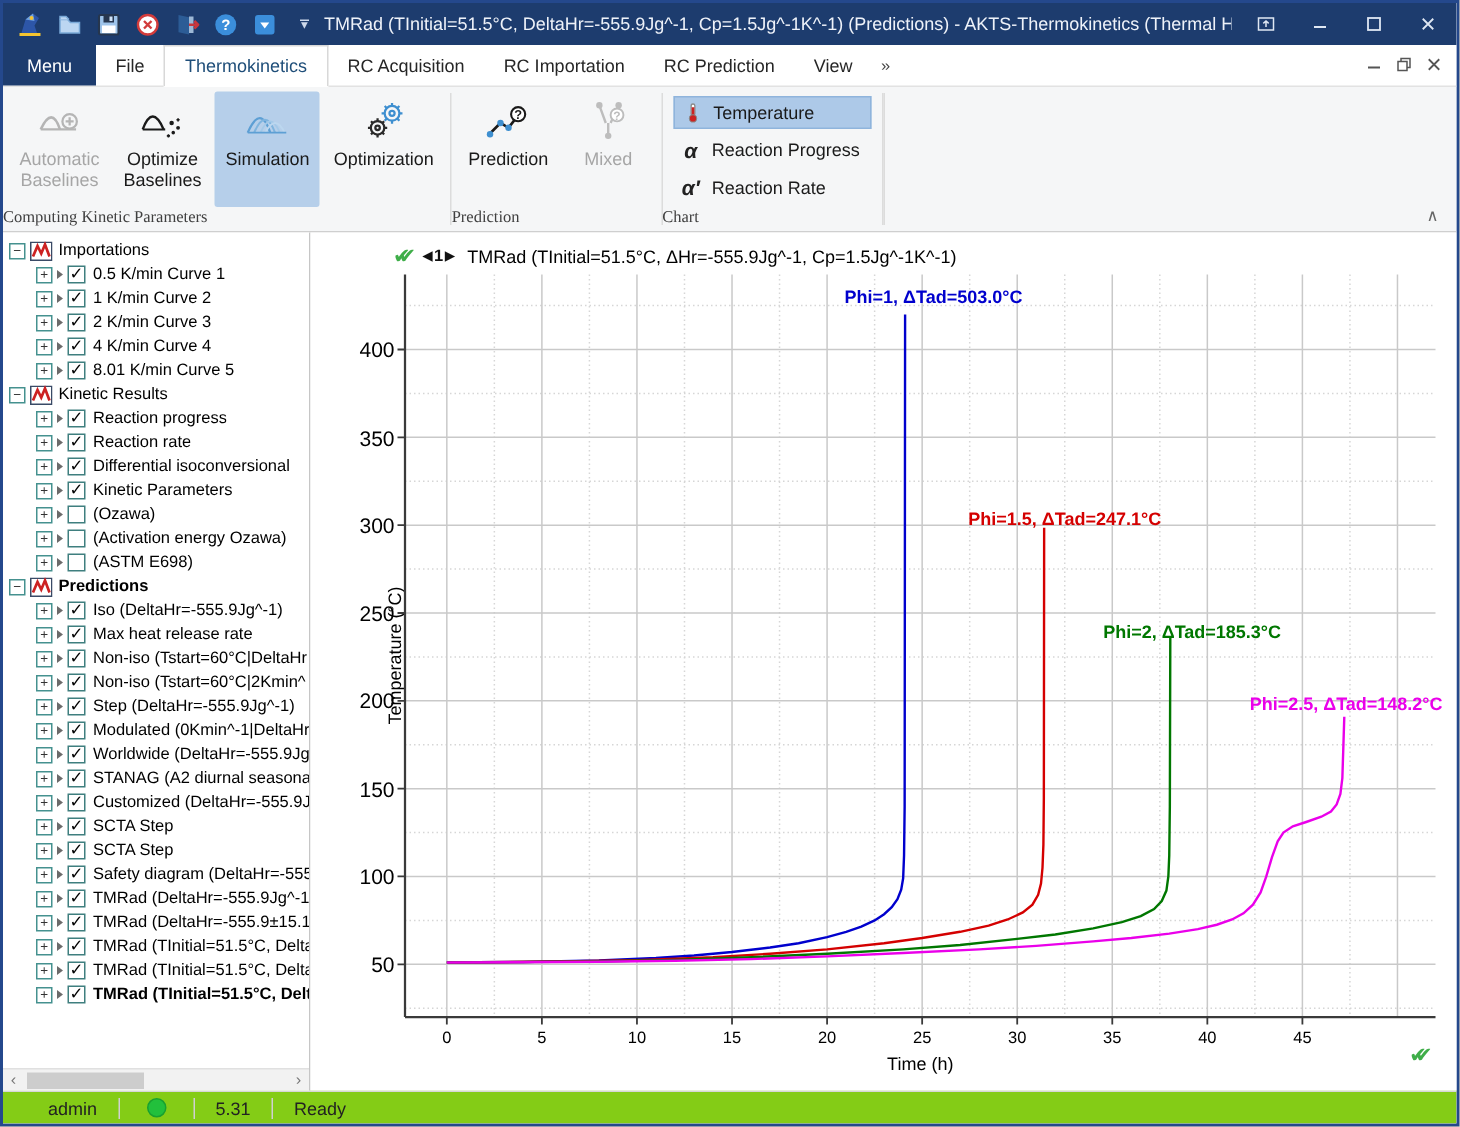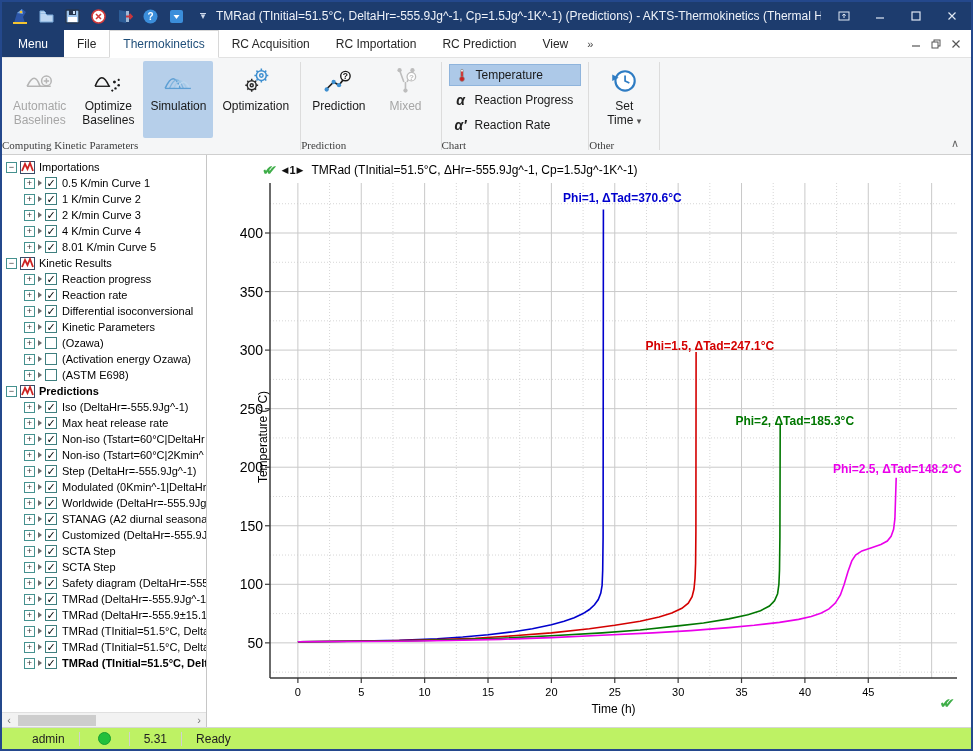--- a/index.html
+++ b/index.html
@@ -76,21 +76,21 @@
   .plot { position:absolute; left:63px; top:28px; width:687px; height:495px; }
   .plot svg { position:absolute; left:0; top:0; overflow:visible; }
   .ytick { position:absolute; right:100%; margin-right:7px; font-size:14px; color:#000; transform:translateY(-50%); }
   .xtick { position:absolute; top:100%; margin-top:8px; font-size:11px; color:#000; transform:translateX(-50%); }
   .anno { position:absolute; transform:translate(-50%,-50%); font-size:12px; font-weight:bold; white-space:nowrap; }
   .ylabel { position:absolute; left:10px; top:275px; transform:rotate(-90deg) translateX(0); transform-origin:center; font-size:12px; color:#000; white-space:nowrap; }
   .xlabel { position:absolute; left:63px; width:687px; text-align:center; top:547px; font-size:12px; color:#000; }
   .corner-check { position:absolute; right:16px; top:540px; color:#3fae49; font-weight:bold; font-size:14px; letter-spacing:-8px; padding-right:8px; }
 
   
-  .statusbar { height:22px; background:#bef264; border-top:1px solid #d6d6d6; display:flex; align-items:center; font-size:12px; color:#222; flex:0 0 auto; }
+  .statusbar { height:22px; background:#84cc16; border-top:1px solid #d6d6d6; display:flex; align-items:center; font-size:12px; color:#222; flex:0 0 auto; }
   .sb-cell { padding:0 14px; }
   .sb-div { width:1px; height:14px; background:#d0d0d0; }
   .sb-dot { width:13px; height:13px; border-radius:50%; background:#22c03c; margin:0 18px; border:1px solid #18a030; }
 </style>
 </head>
 <body>
 
 <div class="window">
 
   <div class="titlebar">
@@ -303,35 +303,20 @@
                 <span class="alpha-glyph">α′</span>
               </span>
             <span>Reaction Rate</span>
           </div>
         </div>
       </div>
       <div class="rcaption">Chart</div>
     </div>
     <div class="rsep"></div>
 
-    <div class="rgroup">
-      <div class="rbuttons">
-        <div class="rbtn">
-          <span class="ricon">
-            <svg viewBox="0 0 28 26" width="30">
-                <circle cx="15" cy="13" r="9" fill="#fff" stroke="#2e7cc3" stroke-width="2"></circle>
-                <path d="M15 8 L15 13 L19 15" fill="none" stroke="#2e7cc3" stroke-width="1.6"></path>
-                <polygon points="3,7 9,10 3,13" fill="#2e7cc3"></polygon>
-              </svg>
-          </span>
-          <span class="rlabel"><span>Set</span><br><span>Time</span> <span style="font-size:9px;color:#555">▾</span></span>
-        </div>
-      </div>
-      <div class="rcaption">Other</div>
-    </div>
     <div class="rsep"></div>
     <div class="ribbon-collapse">∧</div>
   </div>
 
   <div class="main">
 
     <div class="tree-panel">
       <div class="tree-list" id="tree-list">
           <div class="titem" style="padding-left: 4px;">
             <span class="exp">−</span>
@@ -629,21 +614,21 @@
           <div class="xtick" style="left: 27.8856px;">0</div>
           <div class="xtick" style="left: 91.262px;">5</div>
           <div class="xtick" style="left: 154.638px;">10</div>
           <div class="xtick" style="left: 218.015px;">15</div>
           <div class="xtick" style="left: 281.391px;">20</div>
           <div class="xtick" style="left: 344.768px;">25</div>
           <div class="xtick" style="left: 408.144px;">30</div>
           <div class="xtick" style="left: 471.52px;">35</div>
           <div class="xtick" style="left: 534.897px;">40</div>
           <div class="xtick" style="left: 598.273px;">45</div>
-          <div class="anno" style="left: 352.373px; top: 14.8722px; color: rgb(0, 0, 205);">Phi=1, ΔTad=370.6°C</div>
+          <div class="anno" style="left: 352.373px; top: 14.8722px; color: rgb(0, 0, 205);">Phi=1, ΔTad=503.0°C</div>
           <div class="anno" style="left: 439.832px; top: 162.892px; color: rgb(212, 0, 0);">Phi=1.5, ΔTad=247.1°C</div>
           <div class="anno" style="left: 524.756px; top: 237.956px; color: rgb(0, 119, 0);">Phi=2, ΔTad=185.3°C</div>
           <div class="anno" style="left: 627.426px; top: 285.852px; color: rgb(234, 0, 234);">Phi=2.5, ΔTad=148.2°C</div>
         </div>
       <div class="xlabel">Time (h)</div>
       <div class="corner-check">✔✔</div>
     </div>
   </div>
 
   <div class="statusbar">

